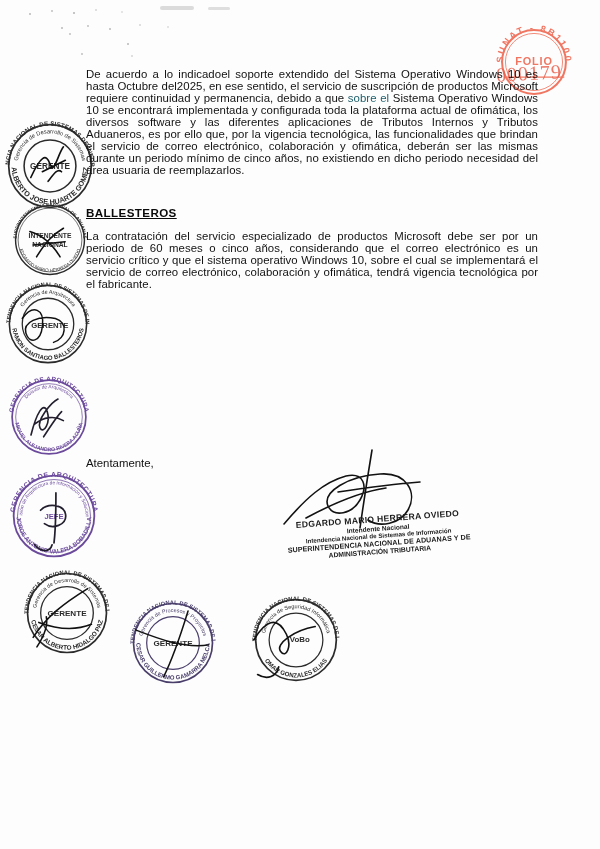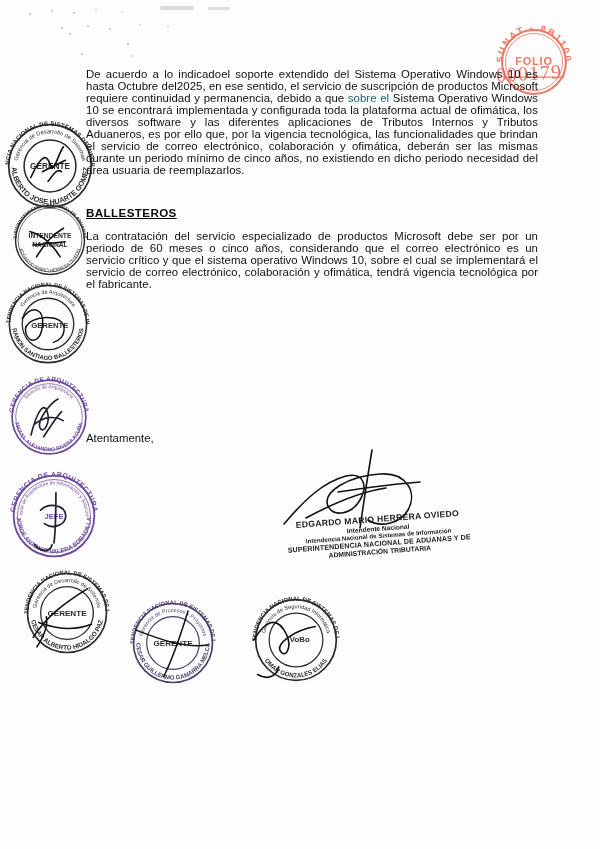--- a/index.html
+++ b/index.html
@@ -40,21 +40,21 @@
     letter-spacing: 0.4px;
     text-decoration: underline;
     margin: 18px 0 11px 0;
     display: inline-block;
     color: #0a0a0a;
   }
 
   .closing {
     position: absolute;
     left: 86px;
-    top: 432px;
+    top: 457px;
     font-size: 11.4px;
     color: #111111;
   }
 
   
   .sig-block {
     position: absolute;
     left: 262px;
     top: 452px;
     width: 230px;

